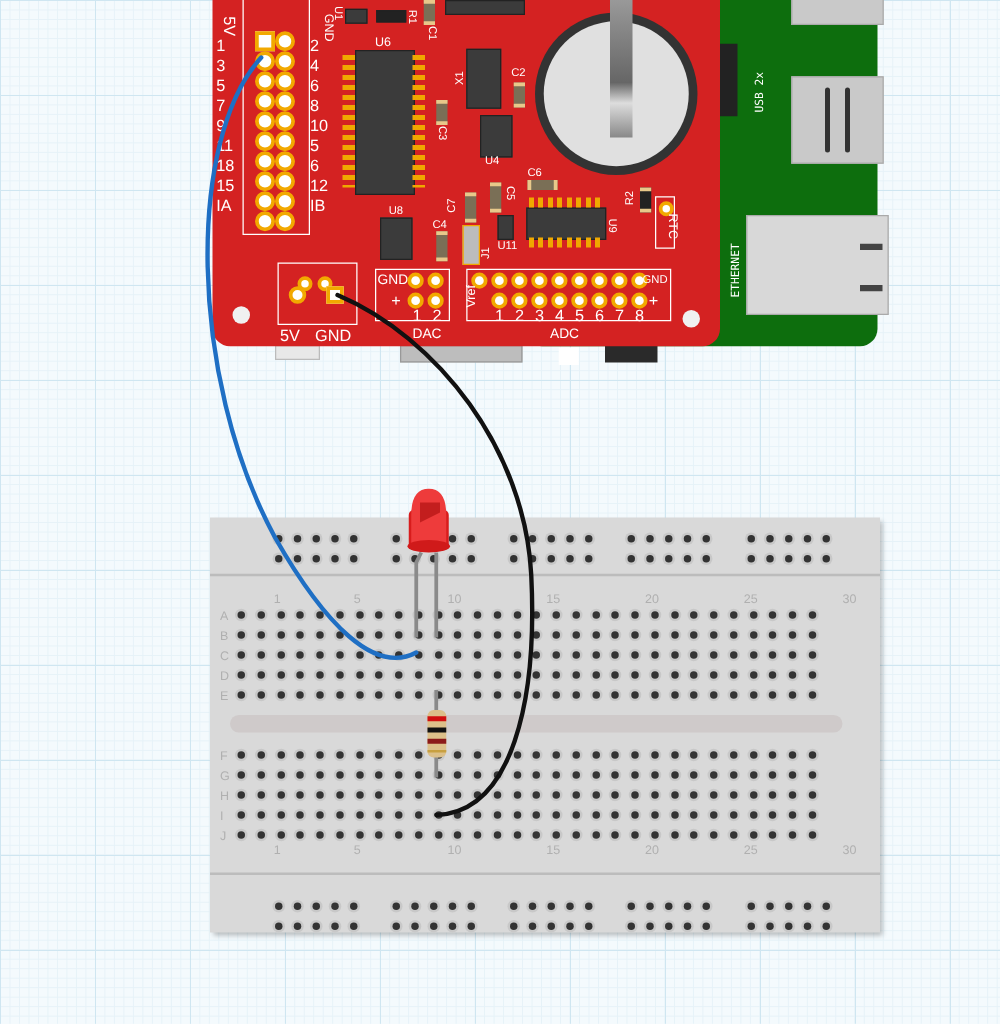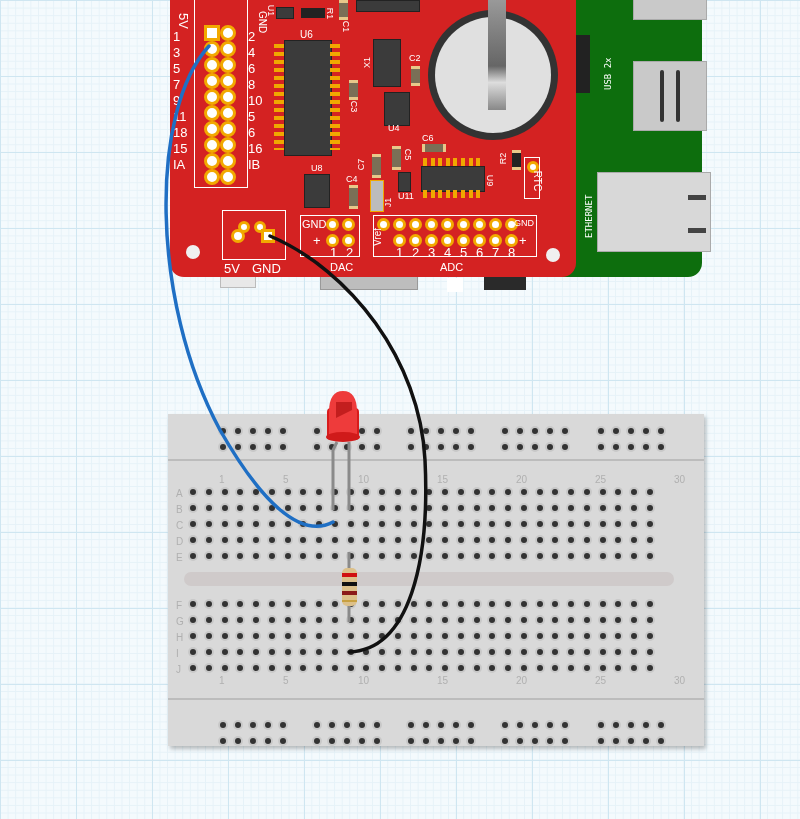--- a/index.html
+++ b/index.html
@@ -73,21 +73,21 @@
   </div>
   <div class="abs" style="left:78px;top:34px;width:22px;">
     <div class="silk" style="height:16px;font-size:10px;transform:rotate(90deg);">GND</div>
     <div class="silk" style="height:16px;">2</div>
     <div class="silk" style="height:16px;">4</div>
     <div class="silk" style="height:16px;">6</div>
     <div class="silk" style="height:16px;">8</div>
     <div class="silk" style="height:16px;">10</div>
     <div class="silk" style="height:16px;">5</div>
     <div class="silk" style="height:16px;">6</div>
-    <div class="silk" style="height:16px;">16</div>
+    <div class="silk" style="height:16px;">12</div>
     <div class="silk" style="height:16px;">IB</div>
   </div>
 
   <div class="abs" style="left:34px;top:45px;">
     <div class="pin" style="left:0;top:0;border-radius:0;"></div>
       <div class="pin" style="left:16px;top:0;"></div>
     <div class="pin" style="left:0;top:16px;"></div>
       <div class="pin" style="left:16px;top:16px;"></div>
     <div class="pin" style="left:0;top:32px;"></div>
       <div class="pin" style="left:16px;top:32px;"></div>

